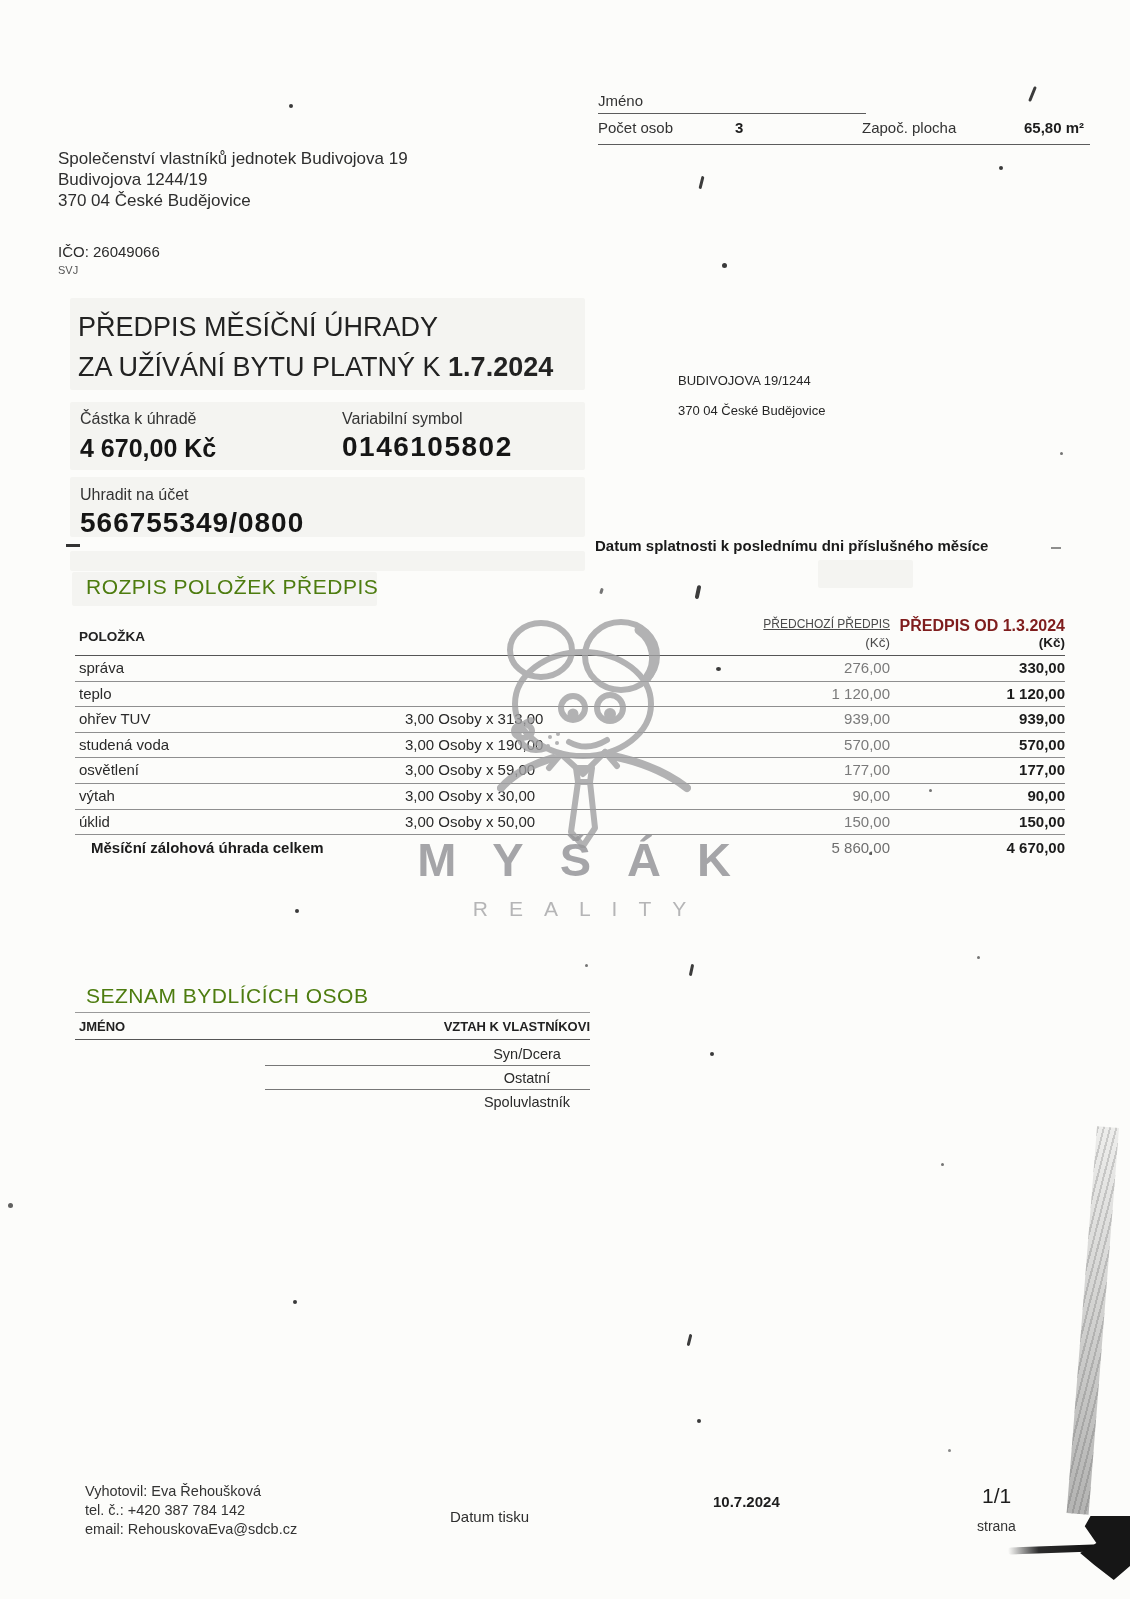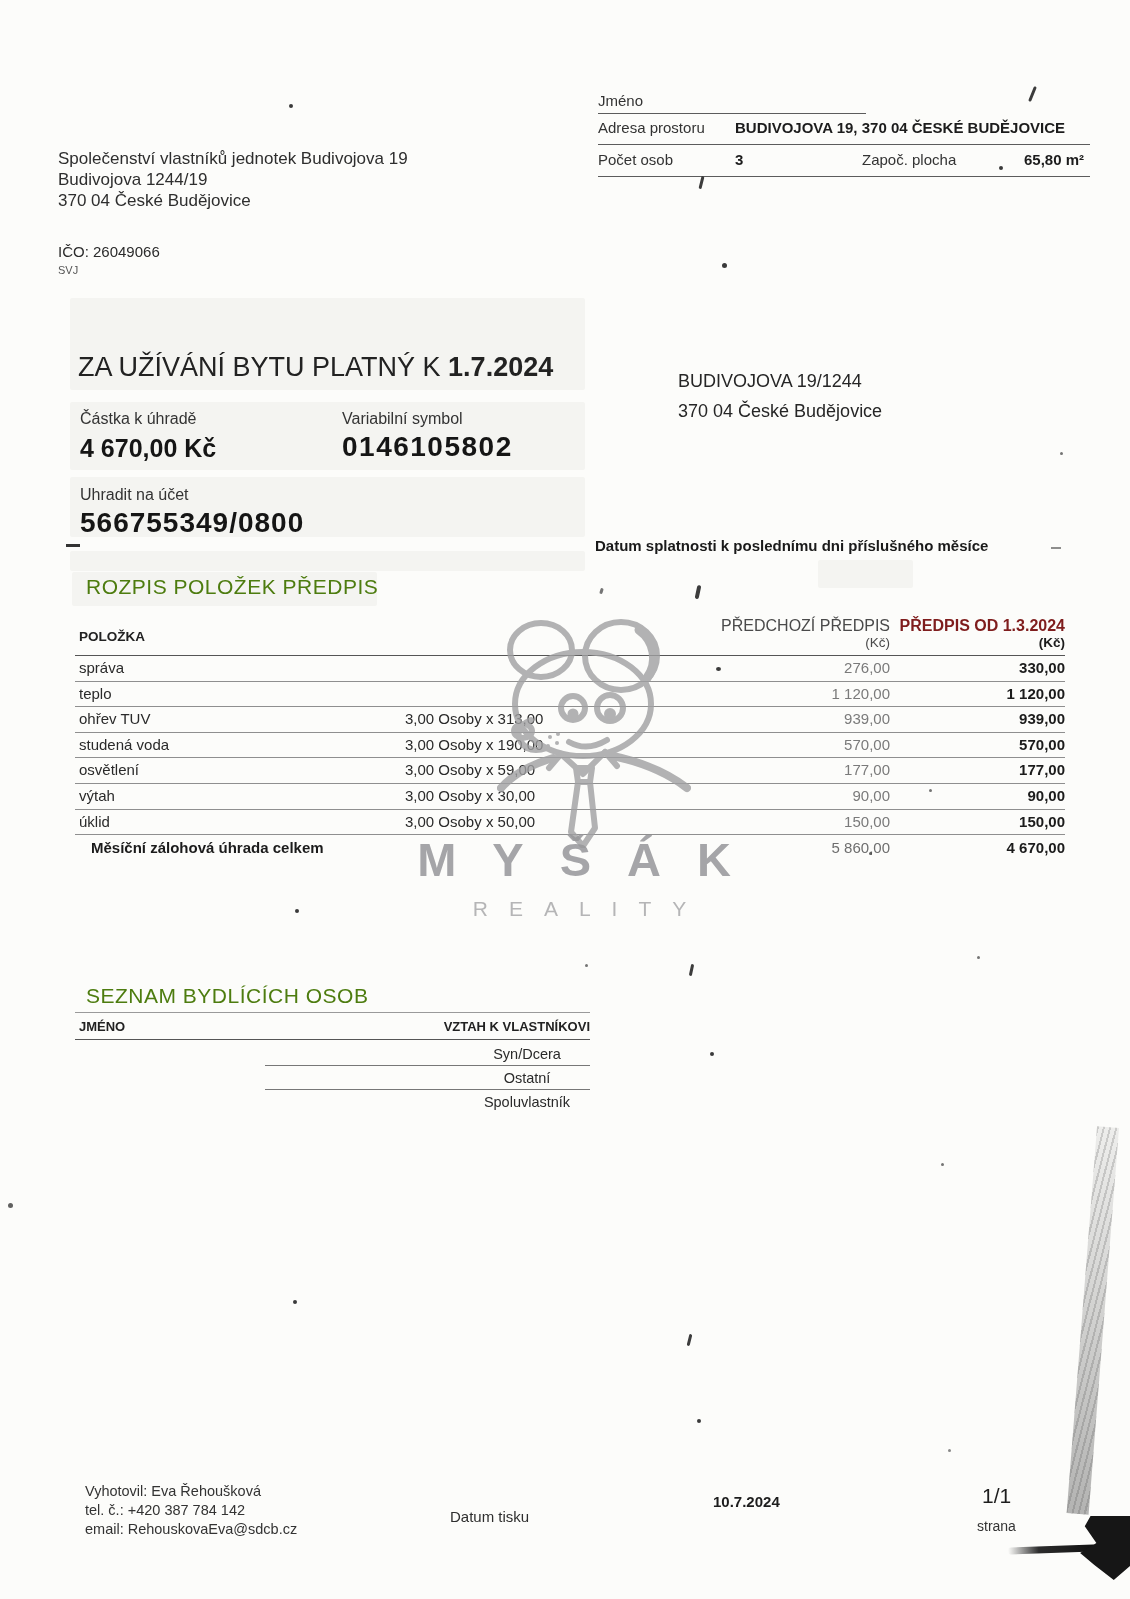--- a/index.html
+++ b/index.html
@@ -25,29 +25,29 @@
   .r-adresa{height:31px;}
   .r-std{height:31px;}
   
   .title1{left:78px;top:312px;font-size:27px;color:#222;}
   .title2{left:78px;top:352px;font-size:27px;color:#222;}
   .title2 .date{font-weight:bold;}
   .plabel{font-size:16px;color:#333;}
   .amount{left:80px;top:434px;font-size:25px;font-weight:bold;color:#151515;}
   .vsval{left:342px;top:431px;font-size:28px;font-weight:bold;letter-spacing:1.5px;color:#151515;}
   .accval{left:80px;top:507px;font-size:28px;font-weight:bold;letter-spacing:1px;color:#151515;}
-  .recipient{left:678px;top:366px;font-size:18px;line-height:30px;color:#262626;}
+  .recipient{left:678px;top:366px;font-size:13px;line-height:30px;color:#262626;}
   .duenote{left:595px;top:537px;font-size:15px;font-weight:bold;color:#1a1a1a;}
   .dash{position:absolute;background:#333;}
   
   .sechead{font-size:21px;color:#4d7c0f;letter-spacing:0.5px;}
   
   .rozpis{left:75px;top:610px;width:990px;font-size:15px;}
   .rz-h-item{position:absolute;left:4px;top:19px;font-size:13.5px;font-weight:bold;color:#222;}
-  .rz-h-prev{position:absolute;right:175px;top:7px;font-size:16px;color:#4a4a4a;text-align:right;}
+  .rz-h-prev{position:absolute;right:175px;top:7px;font-size:12px;color:#4a4a4a;text-align:right;text-decoration:underline;}
   .rz-h-prev2{position:absolute;right:175px;top:25px;font-size:13.5px;color:#4a4a4a;}
   .rz-h-new{position:absolute;right:0;top:7px;font-size:16px;font-weight:bold;color:#7f1d1d;}
   .rz-h-new2{position:absolute;right:0;top:25px;font-size:13.5px;font-weight:bold;color:#1c1c1c;}
   .rz-headline{position:absolute;left:0;top:45px;width:990px;border-bottom:1.5px solid #555;}
   .rz-rows{position:absolute;left:0;top:46px;width:990px;}
   .r-row{position:relative;height:24.6px;border-bottom:1px solid #8f8f8f;}
   .r-row .cn{position:absolute;left:4px;top:3px;color:#2a2a2a;}
   .r-row .cc{position:absolute;left:330px;top:3px;color:#2a2a2a;}
   .r-row .cp{position:absolute;right:175px;top:3px;color:#7a7a7a;}
   .r-row .cv{position:absolute;right:0;top:3px;font-weight:bold;color:#1b1b1b;}
@@ -105,32 +105,29 @@
     <div>370 04  České Budějovice</div>
   </div>
   <div class="abs ico">IČO: 26049066</div>
   <div class="abs svj">SVJ</div>
 
   <div class="abs info">
     <div class="irow r-jmeno">
       <span class="lab">Jméno</span>
       <span class="jline"></span>
     </div>
-    <div class="irow r-adresa iline">
-      <span class="lab">Adresa prostoru</span>
-      <span class="val">BUDIVOJOVA 19, 370 04 ČESKÉ BUDĚJOVICE</span>
-    </div>
     <div class="irow r-std iline">
       <span class="lab">Počet osob</span>
       <span class="val">3</span>
       <span class="lab2">Započ. plocha</span>
       <span class="val2">65,80 m²</span>
     </div>
   </div>
 
+  <div class="abs title1">PŘEDPIS MĚSÍČNÍ ÚHRADY</div>
   <div class="abs title2">
     <span>ZA UŽÍVÁNÍ BYTU PLATNÝ K</span>
     <span class="date">1.7.2024</span>
   </div>
 
   <div class="abs plabel" style="left:80px;top:410px;">Částka k úhradě</div>
   <div class="abs amount">4 670,00 Kč</div>
   <div class="abs plabel" style="left:342px;top:410px;">Variabilní symbol</div>
   <div class="abs vsval">0146105802</div>
   <div class="abs plabel" style="left:80px;top:486px;">Uhradit na účet</div>

